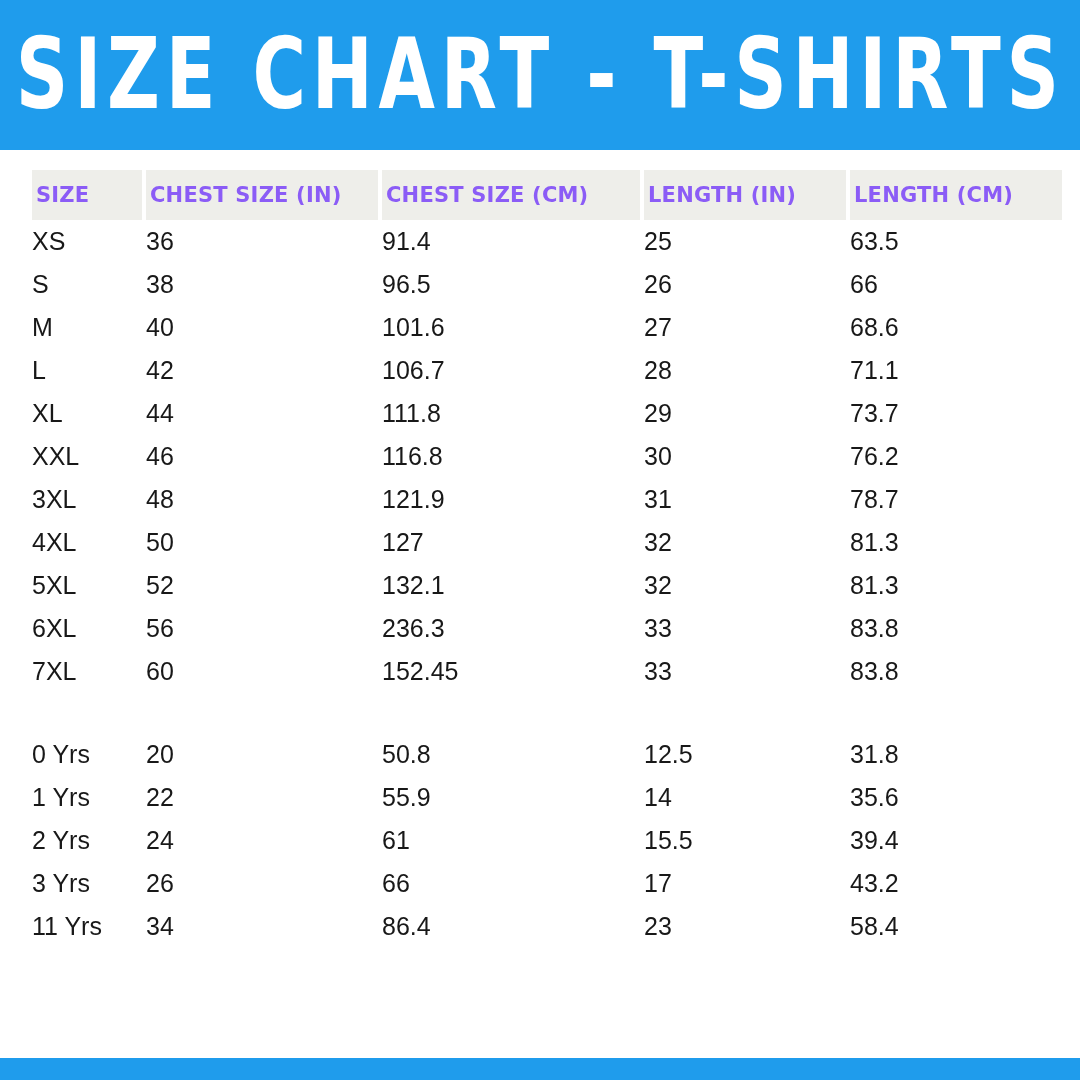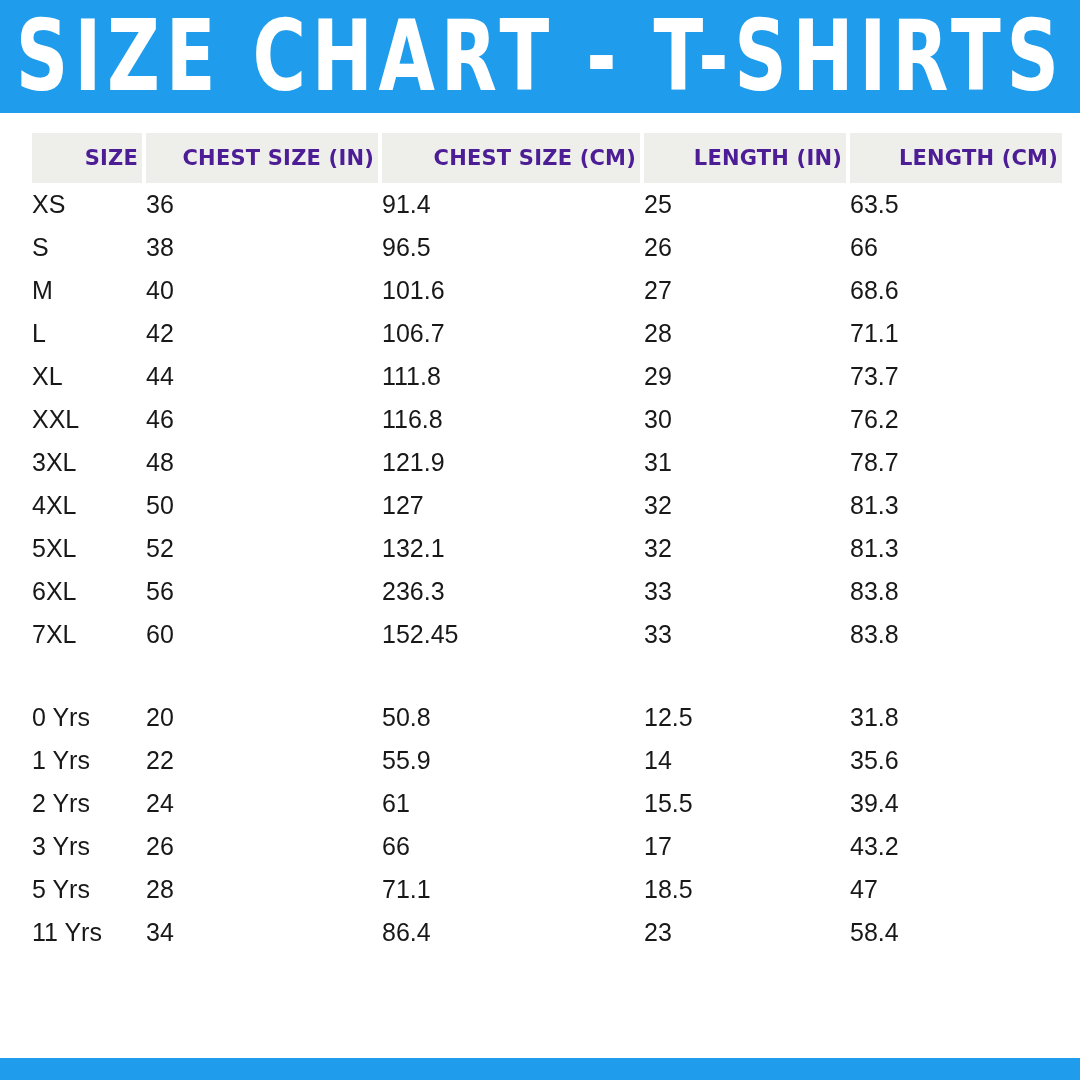--- a/index.html
+++ b/index.html
@@ -18,21 +18,21 @@
     width: 1080px;
     height: 1080px;
     background: #ffffff;
     box-sizing: border-box;
     display: flex;
     flex-direction: column;
   }
   
   .header-banner {
     background: #1f9cec;
-    height: 113px;
+    height: 150px;
     display: flex;
     align-items: center;
     justify-content: center;
     flex: 0 0 auto;
   }
   .header-title {
     color: #ffffff;
     font-family: "DejaVu Sans", sans-serif;
     font-weight: bold;
     font-size: 76px;
@@ -53,22 +53,22 @@
     width: 100%;
     border-collapse: separate;
     border-spacing: 4px 0;
     table-layout: fixed;
   }
   table.size-table th {
     background: #eeeeea;
     font-family: "DejaVu Sans", sans-serif;
     font-weight: bold;
     font-size: 21px;
-    color: #4c1d95;
-    text-align: right;
+    color: #8b5cf6;
+    text-align: left;
     padding: 13px 4px;
     letter-spacing: 0.2px;
     white-space: nowrap;
   }
   table.size-table col.c0 { width: 110px; }
   table.size-table col.c1 { width: 232px; }
   table.size-table col.c2 { width: 258px; }
   table.size-table col.c3 { width: 202px; }
   table.size-table col.c4 { width: 212px; }
 
@@ -226,27 +226,20 @@
             <td class="cell-4">39.4</td>
           </tr>
           <tr>
             <td class="cell-0">3 Yrs</td>
             <td class="cell-1">26</td>
             <td class="cell-2">66</td>
             <td class="cell-3">17</td>
             <td class="cell-4">43.2</td>
           </tr>
           <tr>
-            <td class="cell-0">5 Yrs</td>
-            <td class="cell-1">28</td>
-            <td class="cell-2">71.1</td>
-            <td class="cell-3">18.5</td>
-            <td class="cell-4">47</td>
-          </tr>
-          <tr>
             <td class="cell-0">11 Yrs</td>
             <td class="cell-1">34</td>
             <td class="cell-2">86.4</td>
             <td class="cell-3">23</td>
             <td class="cell-4">58.4</td>
           </tr>
         </tbody>
     </table>
   </div>
 

